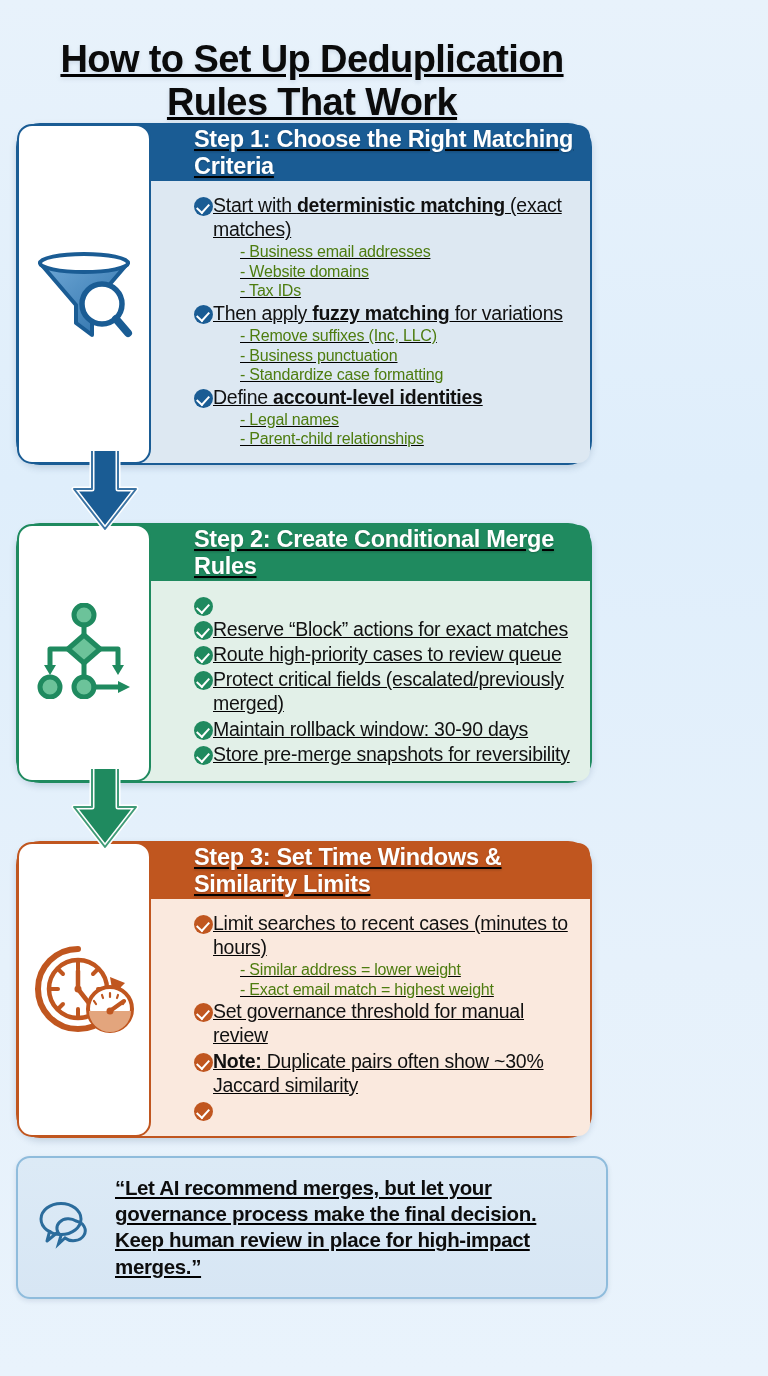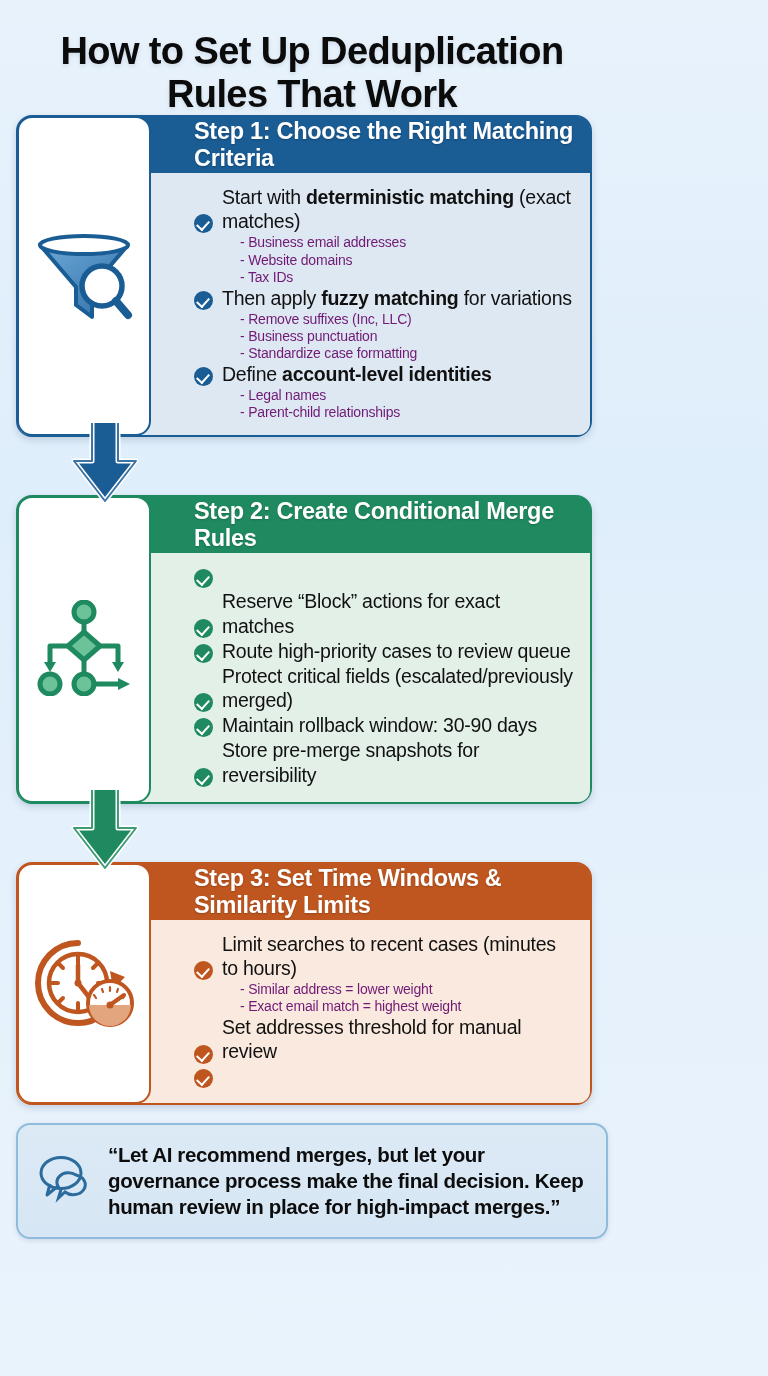--- a/index.html
+++ b/index.html
@@ -2,39 +2,39 @@
 <html><head>
 <meta charset="utf-8">
 <style>
   * { box-sizing: border-box; margin: 0; padding: 0; }
   html, body {
     width: 768px; height: 1376px;
     font-family: "Liberation Sans", sans-serif;
     background: linear-gradient(180deg, #e8f2fb 0%, #dfeefb 35%, #e6f1fb 70%, #e9f3fc 100%);
     overflow: hidden;
   }
-  .page { position: relative; width: 624px; height: 1376px; padding: 8px 16px; }
+  .page { position: relative; width: 624px; height: 1376px; padding: 16px 16px; text-decoration: underline; }
 
   
   .title {
     text-align: center;
     font-size: 38px;
     font-weight: bold;
     color: #0b0b0b;
     line-height: 1.12;
     letter-spacing: -0.6px;
     padding-top: 22px;
     text-shadow: 0 2px 4px rgba(40,70,110,0.13);
   }
 
   
   .step-card {
     position: relative;
     margin: 0 16px 0 0;
-    border-radius: 16px;
+    border-radius: 24px;
     border: 2.5px solid var(--accent);
     background: var(--body-bg);
     overflow: visible;
     box-shadow: 0 3px 7px rgba(30,60,100,0.18);
   }
   .step-head {
     background: var(--accent);
     border-radius: 12px 12px 0 0;
     height: 56px;
     display: flex;
@@ -67,22 +67,21 @@
     display: flex;
     align-items: center;
     justify-content: center;
     z-index: 3;
   }
 
   
   ul.bullets { list-style: none; }
   li.bullet {
     display: flex;
-    align-items: flex-end;
-    gap: 9px;
+    align-items: flex-start;
     margin-bottom: 1px;
   }
   .check {
     flex: 0 0 auto;
     width: 19px; height: 19px;
     border-radius: 50%;
     background: var(--accent);
     margin-top: 4px;
     position: relative;
   }
@@ -96,44 +95,44 @@
     transform: rotate(42deg);
   }
   .bullet-text {
     font-size: 19.5px;
     line-height: 1.24;
     color: #111111;
     letter-spacing: -0.25px;
   }
   .bullet-text b { font-weight: bold; }
   .sub {
-    font-size: 14px;
+    font-size: 16px;
     line-height: 1.22;
-    color: #701a75;
+    color: #4d7c0f;
     padding-left: 46px;
     letter-spacing: -0.2px;
   }
 
   
   .arrow-wrap {
     position: relative;
     height: 58px;
     z-index: 5;
   }
   .arrow-wrap svg { position: absolute; left: 50px; top: -14px; }
 
   
   .quote-box {
     margin-top: 18px;
     border: 2px solid #8fbcdc;
     border-radius: 14px;
     background: linear-gradient(180deg,#dceaf6 0%, #d7e6f4 100%);
     display: flex;
     align-items: center;
-    gap: 14px;
+    gap: 21px;
     padding: 17px 22px 17px 18px;
     box-shadow: 0 2px 5px rgba(30,60,100,0.12);
   }
   .quote-text {
     font-size: 20.5px;
     font-weight: bold;
     line-height: 1.28;
     color: #0d0d0d;
     letter-spacing: -0.35px;
   }
@@ -291,21 +290,25 @@
         <div class="step-body">
           <ul class="bullets">
             <li class="bullet">
               <span class="check"></span>
               <span class="bullet-text">Limit searches to recent cases (minutes to hours)</span>
             </li>
             <li class="sub">- Similar address = lower weight</li>
             <li class="sub">- Exact email match = highest weight</li>
             <li class="bullet">
               <span class="check"></span>
-              <span class="bullet-text">Set addresses threshold for manual review</span>
+              <span class="bullet-text">Set governance threshold for manual review</span>
+            </li>
+            <li class="bullet">
+              <span class="check"></span>
+              <span class="bullet-text"><b>Note:</b> Duplicate pairs often show ~30% Jaccard similarity</span>
             </li>
             <li class="bullet">
               <span class="check"></span>
             </li>
           </ul>
         </div>
       </div>
     </div>
 
   <div class="quote-box">

